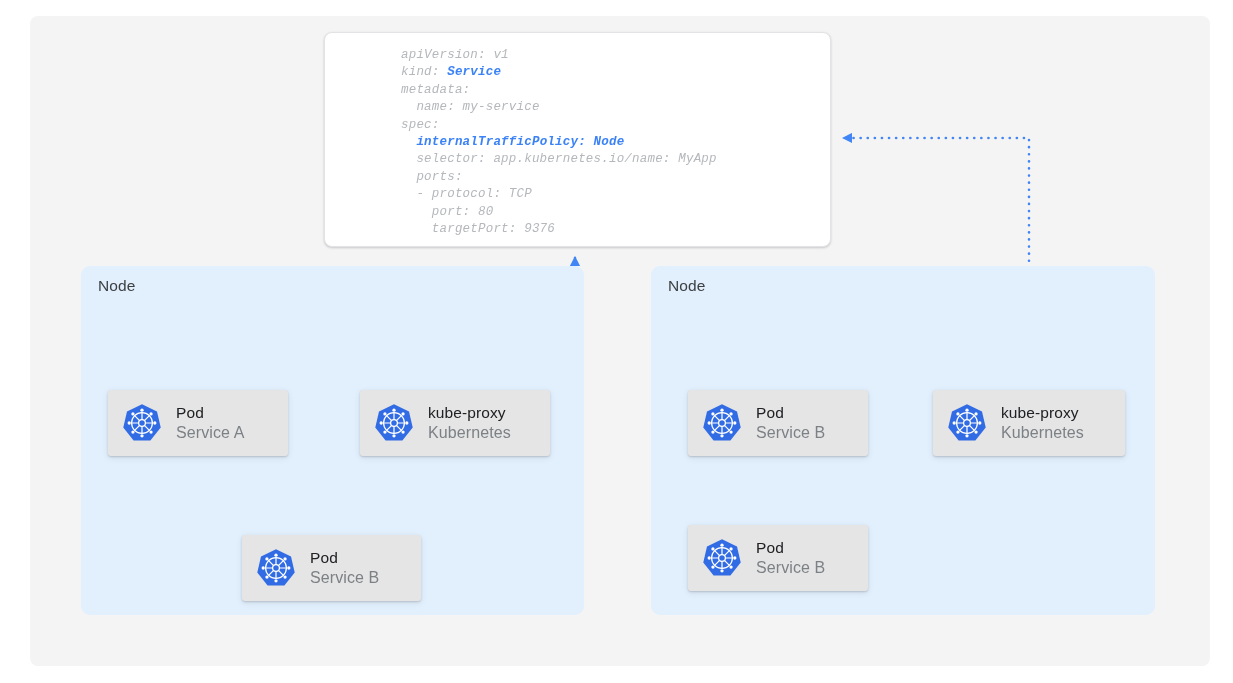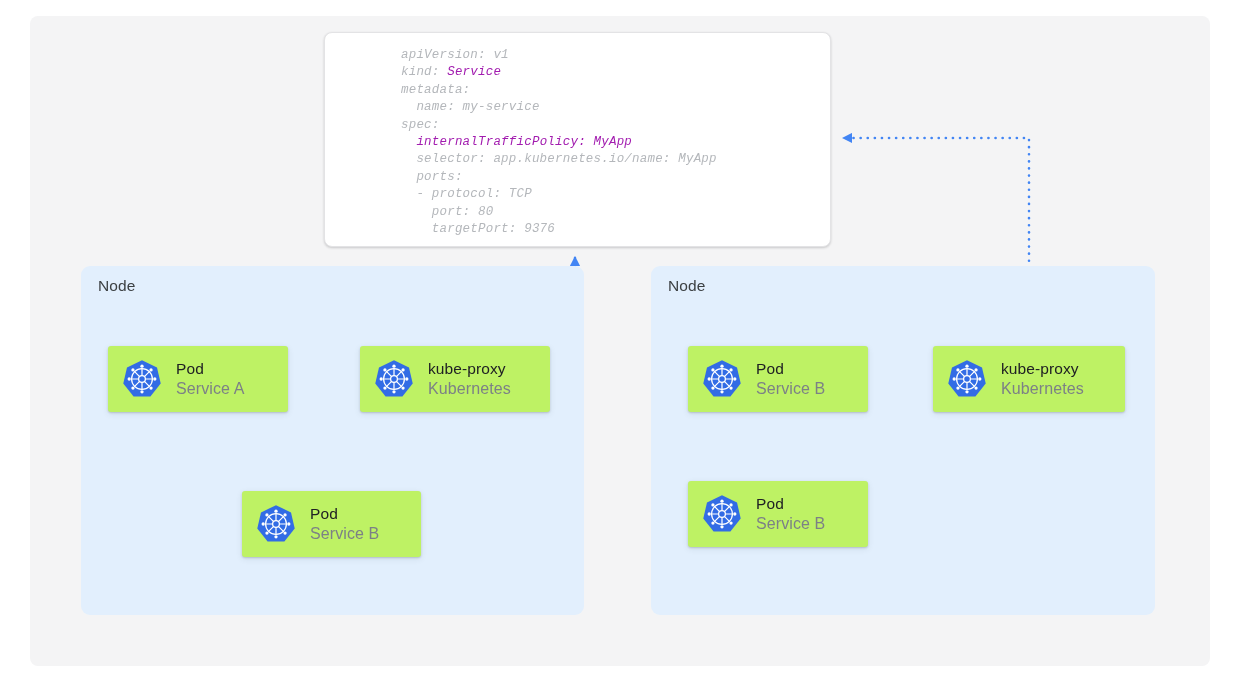--- a/index.html
+++ b/index.html
@@ -60,22 +60,22 @@
     margin: 0;
     font-family: "Liberation Mono", "DejaVu Sans Mono", monospace;
     font-size: 12.5px;
     line-height: 17.4px;
     font-style: italic;
     color: #b4b7bb;
     white-space: pre;
     letter-spacing: 0.2px;
   }
   #yaml-code b {
-    font-weight: normal;
-    color: #a21caf;
+    font-weight: bold;
+    color: #3b82f6;
     font-style: italic;
   }
   
   .node-region {
     position: absolute;
     background: #e2effd;
     border-radius: 9px;
   }
   #node-left  { left: 81px;  top: 266px; width: 503px; height: 349px; }
   #node-right { left: 651px; top: 266px; width: 504px; height: 349px; }
@@ -83,26 +83,27 @@
     position: absolute;
     left: 17px;
     top: 11px;
     font-size: 15.5px;
     color: #3c4043;
     letter-spacing: 0.1px;
   }
   
   .card {
     position: absolute;
-    background: #bef264;
+    background: #e5e5e5;
     border-radius: 3px;
     box-shadow: 0 1px 2px rgba(60,64,67,0.22), 0 2px 6px rgba(60,64,67,0.10);
     display: flex;
     align-items: center;
     box-sizing: border-box;
+    margin-top: 44px;
   }
   .card .k8s-icon {
     flex: 0 0 auto;
     margin-left: 14px;
     margin-right: 14px;
     width: 40px;
     height: 40px;
     display: block;
   }
   .card .card-text {
@@ -155,21 +156,21 @@
 
     <path d="M1029,346 L1029,138 L843,138" fill="none" stroke="#4285f4" stroke-width="2.6" stroke-dasharray="0.1 7" stroke-linecap="round" marker-end="url(#arrow-dotted)"></path>
   </svg>
 
   <div id="yaml-card">
     <pre id="yaml-code">apiVersion: v1
 kind: <b>Service</b>
 metadata:
   name: my-service
 spec:
-  <b>internalTrafficPolicy: MyApp</b>
+  <b>internalTrafficPolicy: Node</b>
   selector: app.kubernetes.io/name: MyApp
   ports:
   - protocol: TCP
     port: 80
     targetPort: 9376</pre>
   </div>
 
   <div class="node-region" id="node-left">
     <div class="node-label">Node</div>
   </div>

